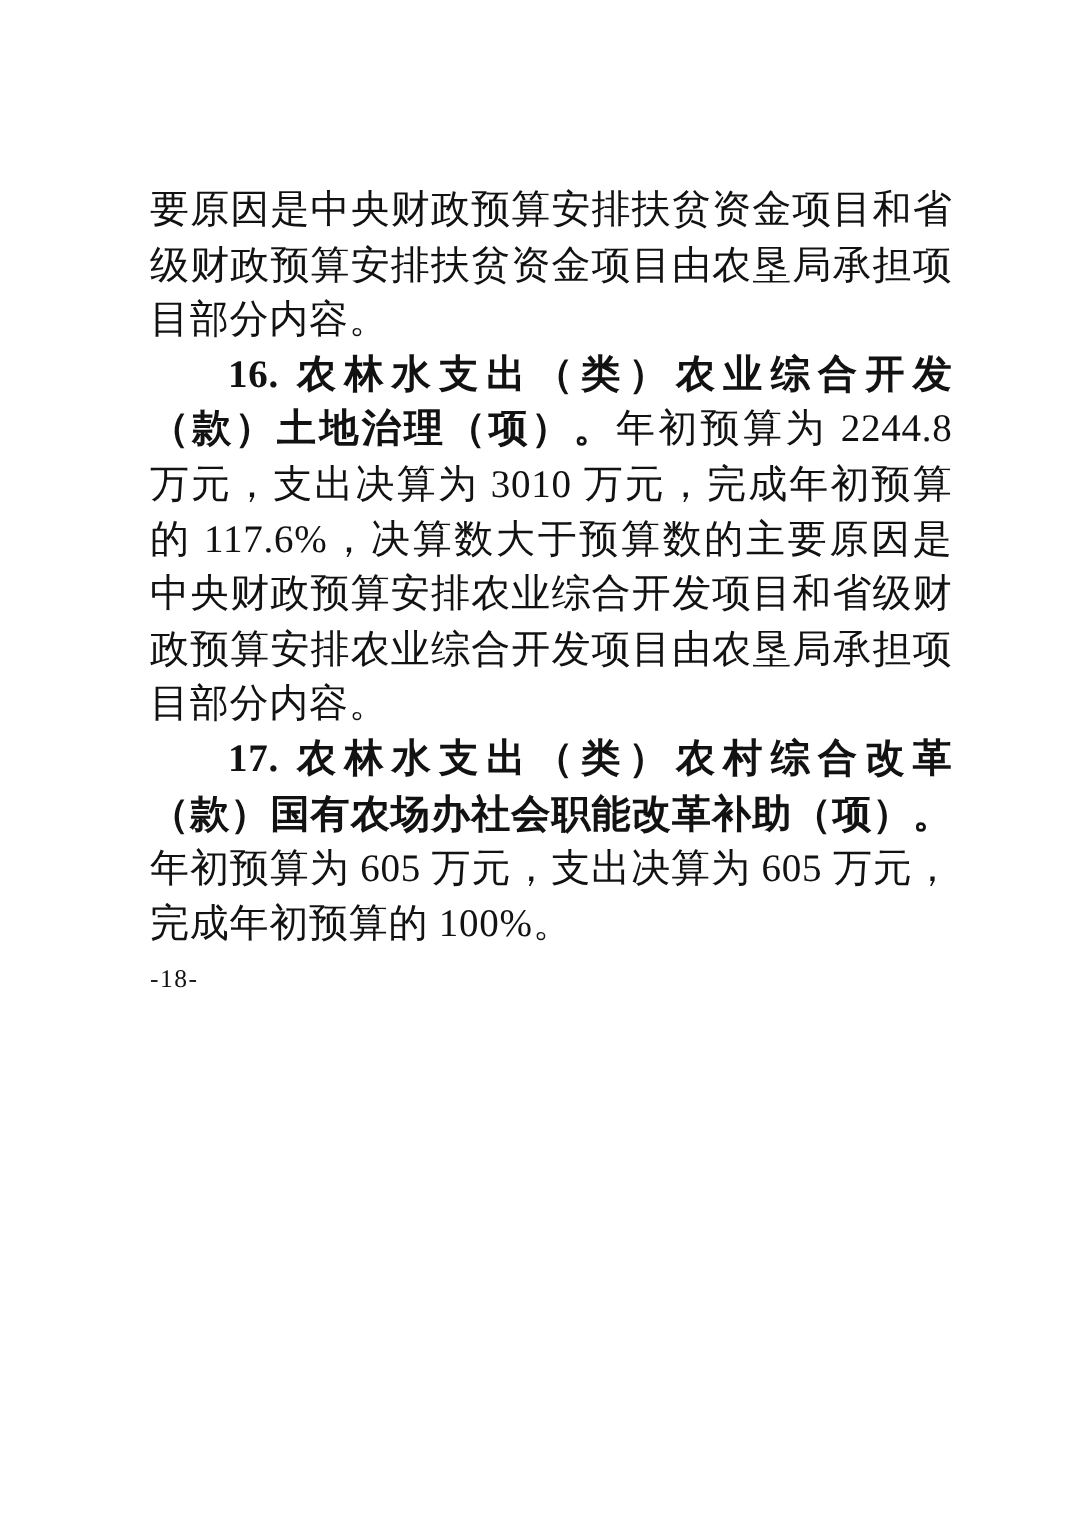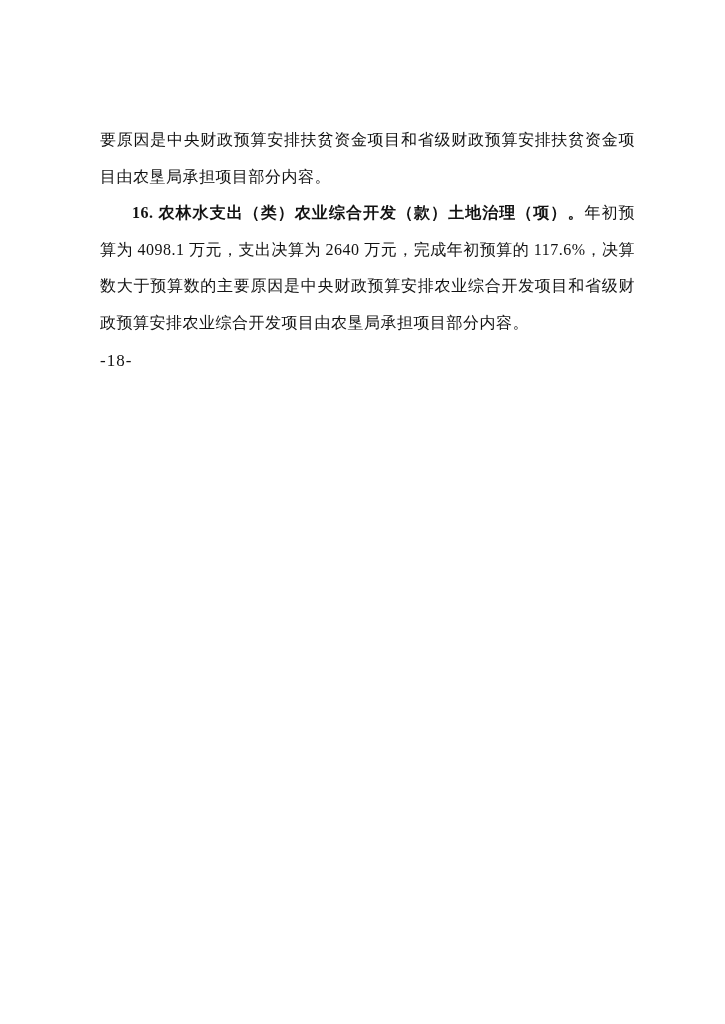--- a/index.html
+++ b/index.html
@@ -14,21 +14,21 @@
     background: #ffffff;
     box-sizing: border-box;
     padding: 122px 90px 0 100px;
     font-family: "Liberation Serif", "DejaVu Serif", serif;
     color: #121212;
     overflow: hidden;
   }
   .content p {
     margin: 0;
     padding: 0;
-    font-size: 16px;
+    font-size: 26px;
     line-height: 36.6px;
     letter-spacing: 0.5px;
     text-align: justify;
     text-indent: 2em;
     word-break: break-all;
   }
   .content p.no-indent {
     text-indent: 0;
   }
   .seg-bold {
@@ -42,16 +42,17 @@
     font-family: "Liberation Serif", "DejaVu Serif", serif;
     color: #121212;
   }
 </style>
 </head>
 <body>
 
 <div class="page">
   <div class="content" id="content">
       <p class="no-indent"><span>要原因是中央财政预算安排扶贫资金项目和省级财政预算安排扶贫资金项目由农垦局承担项目部分内容。</span></p>
-      <p><span class="seg-bold">16. 农林水支出（类）农业综合开发（款）土地治理（项）。</span><span>年初预算为 4098.1 万元，支出决算为 2640 万元，完成年初预算的 117.6%，决算数大于预算数的主要原因是中央财政预算安排农业综合开发项目和省级财政预算安排农业综合开发项目由农垦局承担项目部分内容。</span></p>
+      <p><span class="seg-bold">16. 农林水支出（类）农业综合开发（款）土地治理（项）。</span><span>年初预算为 2244.8 万元，支出决算为 3010 万元，完成年初预算的 117.6%，决算数大于预算数的主要原因是中央财政预算安排农业综合开发项目和省级财政预算安排农业综合开发项目由农垦局承担项目部分内容。</span></p>
+      <p><span class="seg-bold">17. 农林水支出（类）农村综合改革（款）国有农场办社会职能改革补助（项）。</span><span>年初预算为 605 万元，支出决算为 605 万元，完成年初预算的 100%。</span></p>
     </div>
   <div class="footer">-18-</div>
 </div>
 
 </body></html>

